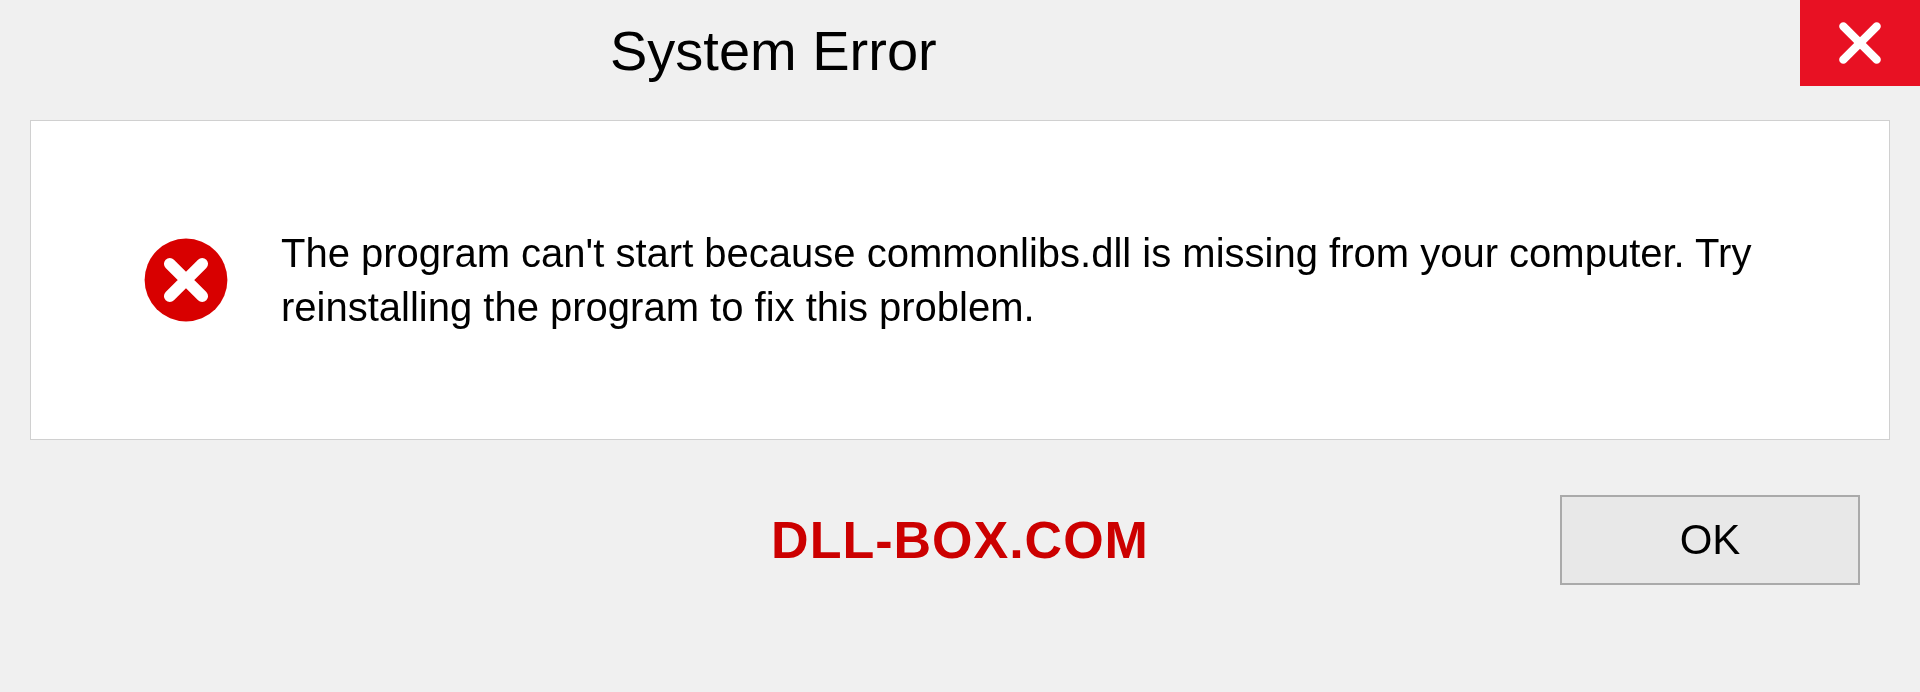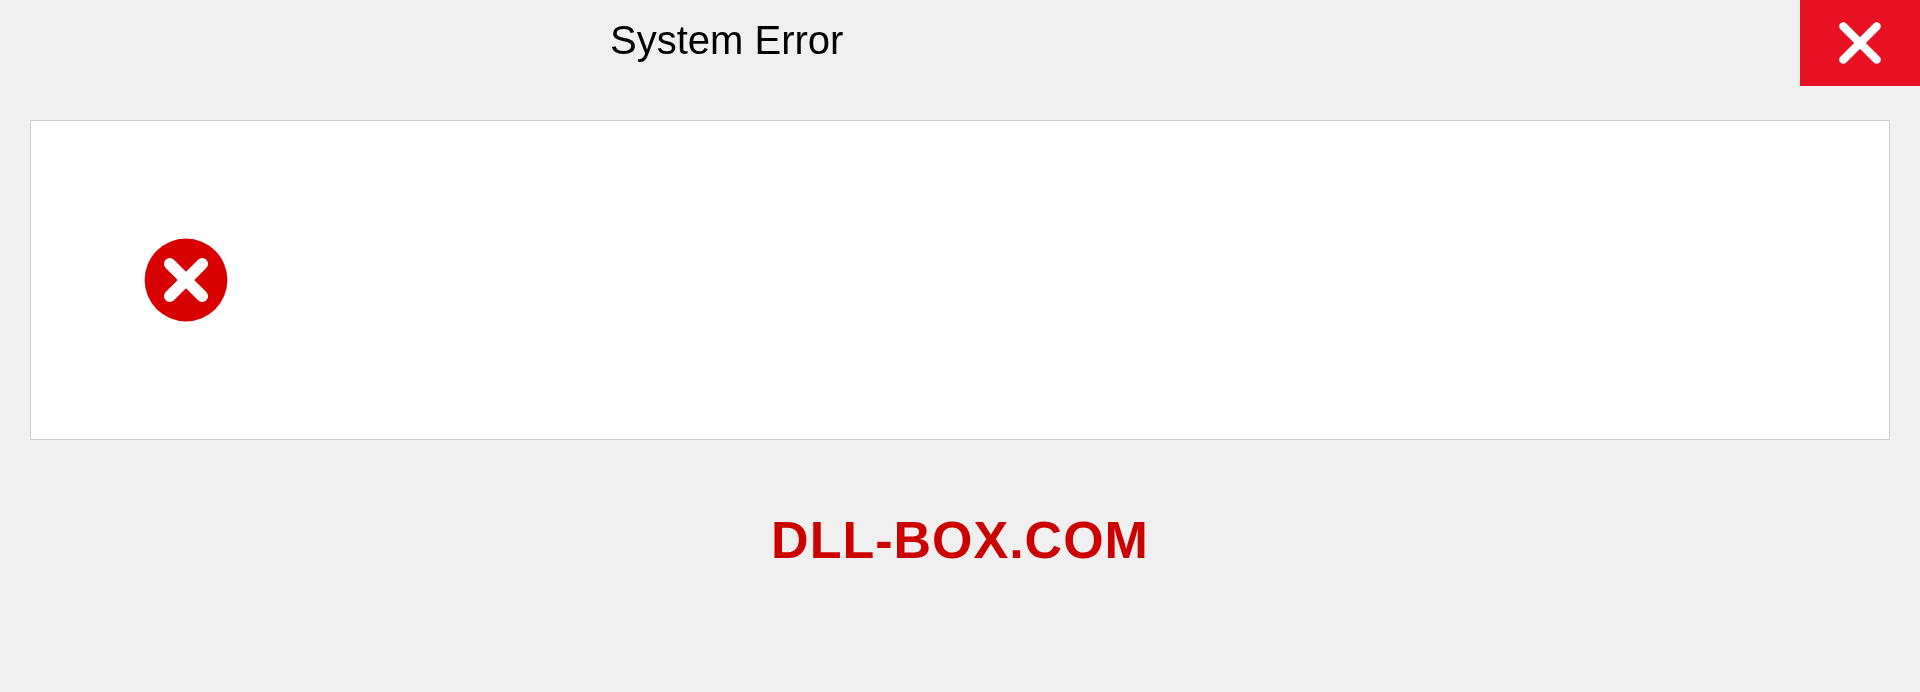--- a/index.html
+++ b/index.html
@@ -17,21 +17,21 @@
     }
     .titlebar {
       display: flex;
       align-items: flex-start;
       justify-content: space-between;
       padding: 0;
       height: 100px;
       position: relative;
     }
     .title {
-      font-size: 40px;
+      font-size: 56px;
       font-weight: 400;
       color: #000;
       margin-left: 610px;
       margin-top: 18px;
     }
     .close-btn {
       width: 120px;
       height: 86px;
       background: #e81123;
       display: flex;
@@ -112,17 +112,19 @@
 </div>
 
 <div class="content-area">
   <div class="error-icon">
     <svg viewBox="0 0 100 100">
       <circle cx="50" cy="50" r="46" fill="#d80000"></circle>
       <circle cx="50" cy="50" r="42" fill="#d80000" stroke="#ffffff" stroke-width="0"></circle>
       <path d="M32 32 L68 68 M68 32 L32 68" stroke="#ffffff" stroke-width="13" stroke-linecap="round" fill="none"></path>
     </svg>
   </div>
+  <div class="message">The program can't start because commonlibs.dll is missing from your computer. Try reinstalling the program to fix this problem.</div>
 </div>
 
 <div class="footer">
   <div class="watermark">DLL-BOX.COM</div>
+  <button class="ok-btn">OK</button>
 </div>
 
 </body></html>

